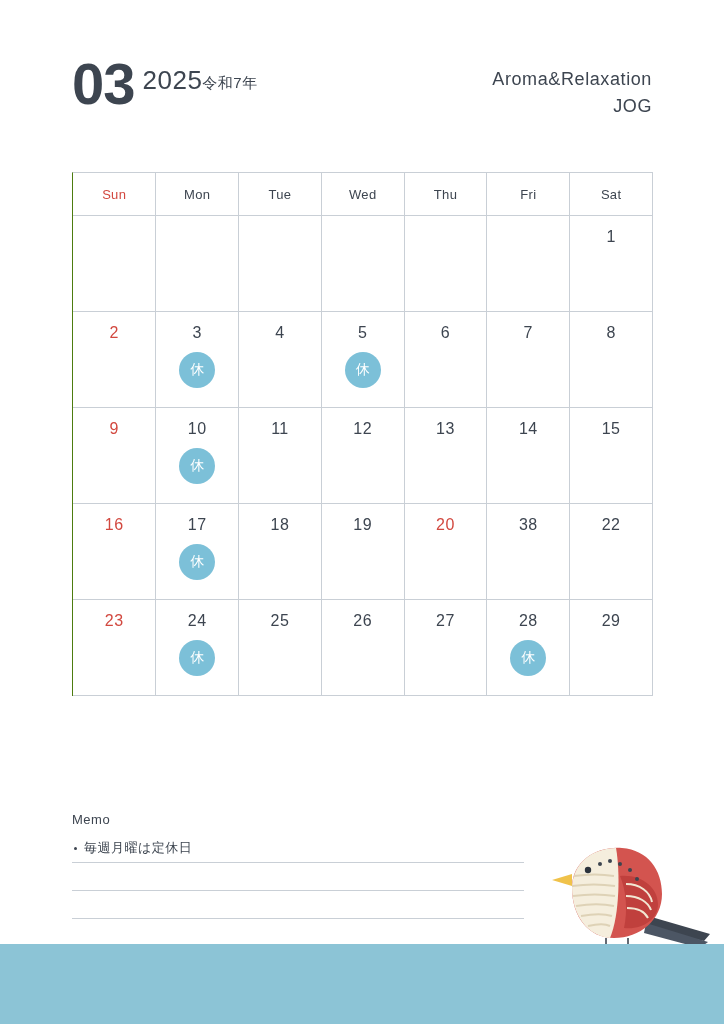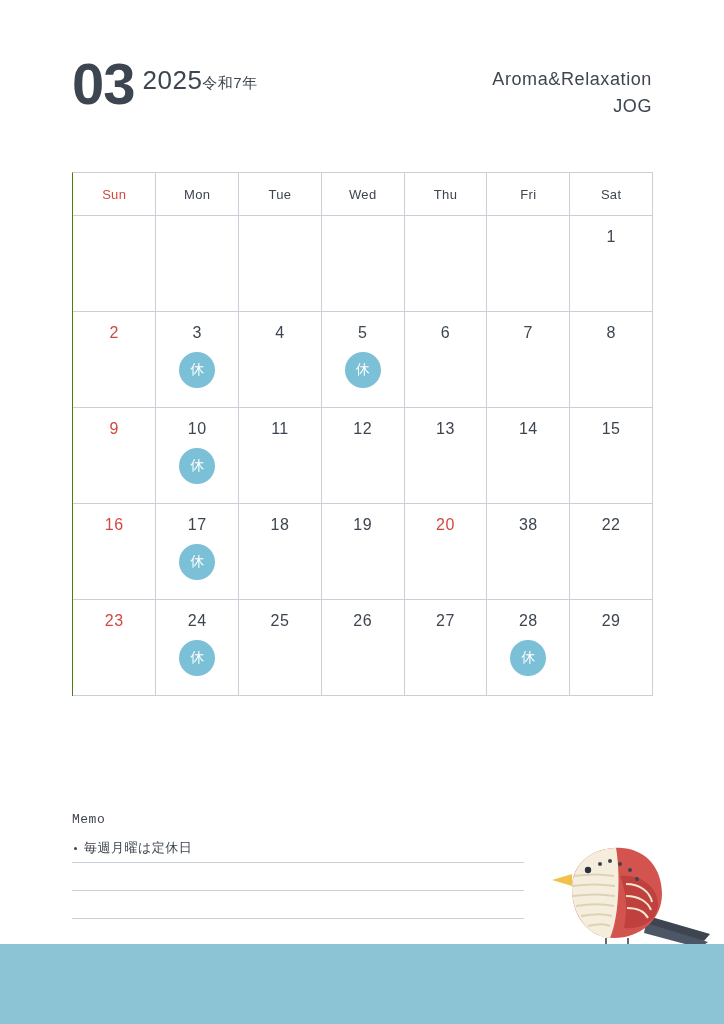--- a/index.html
+++ b/index.html
@@ -131,21 +131,20 @@
     justify-content: center;
     margin: 10px auto 0 auto;
   }
 
   
   .memo {
     position: absolute;
     left: 72px;
     top: 812px;
     width: 452px;
-    font-family: Liberation Mono, monospace;
   }
   .memo-title {
     font-size: 13px;
     color: #3d4550;
     letter-spacing: 0.5px;
     margin-bottom: 8px;
   }
   .memo-lines {
     position: relative;
   }

